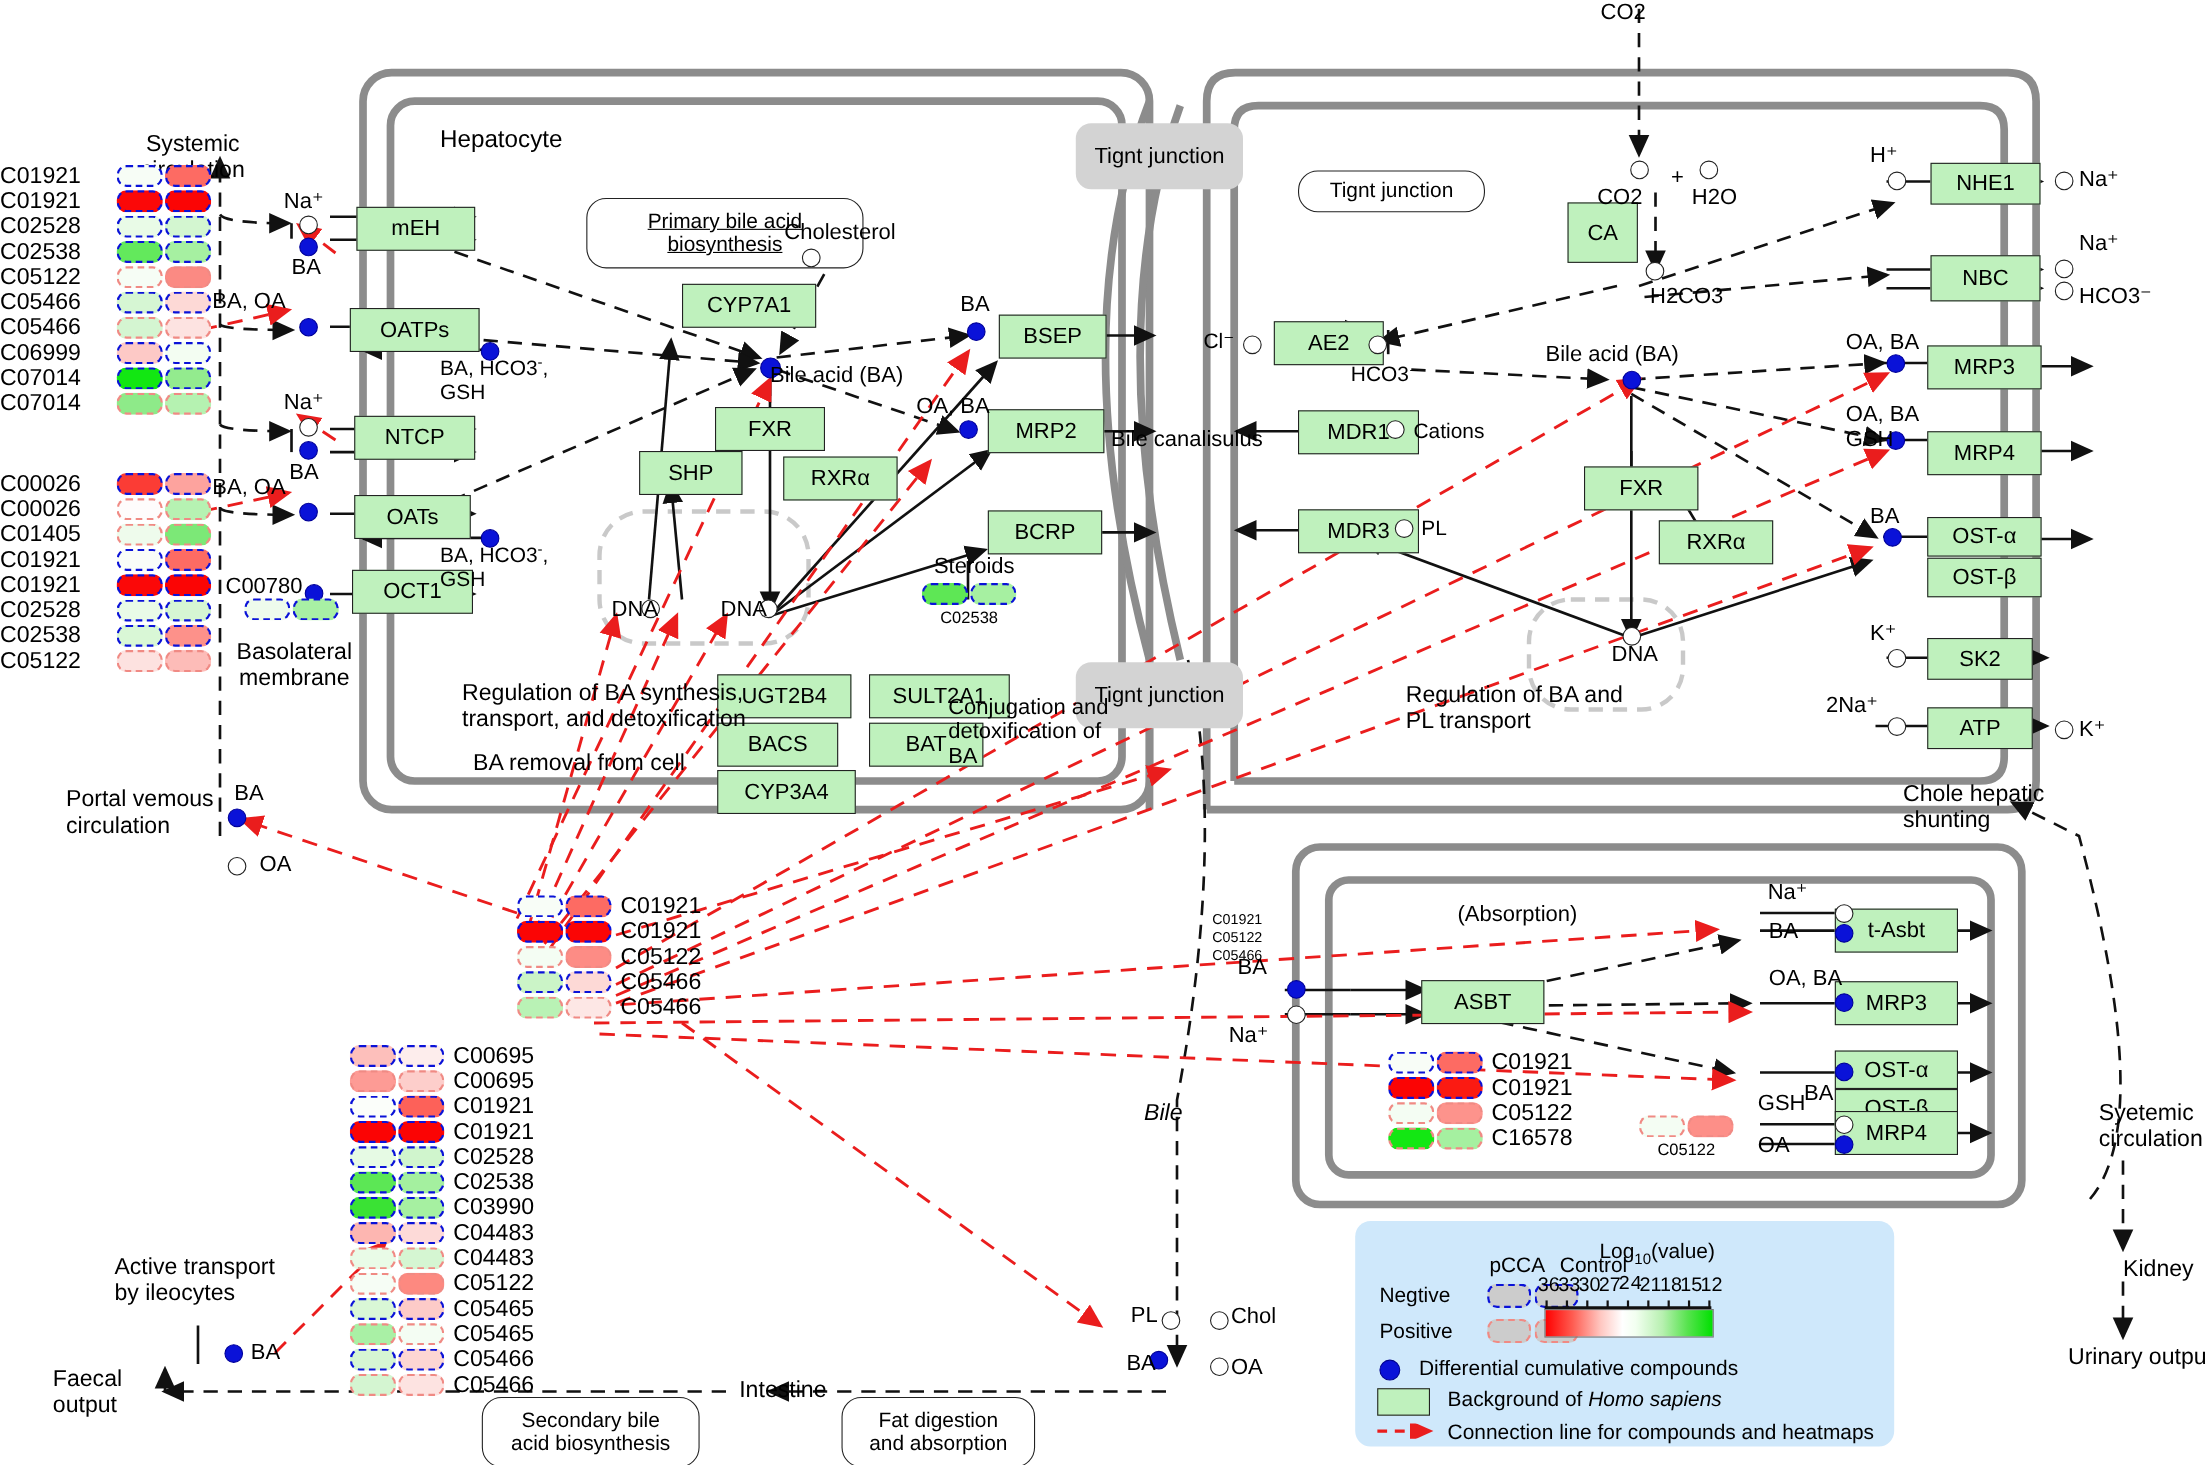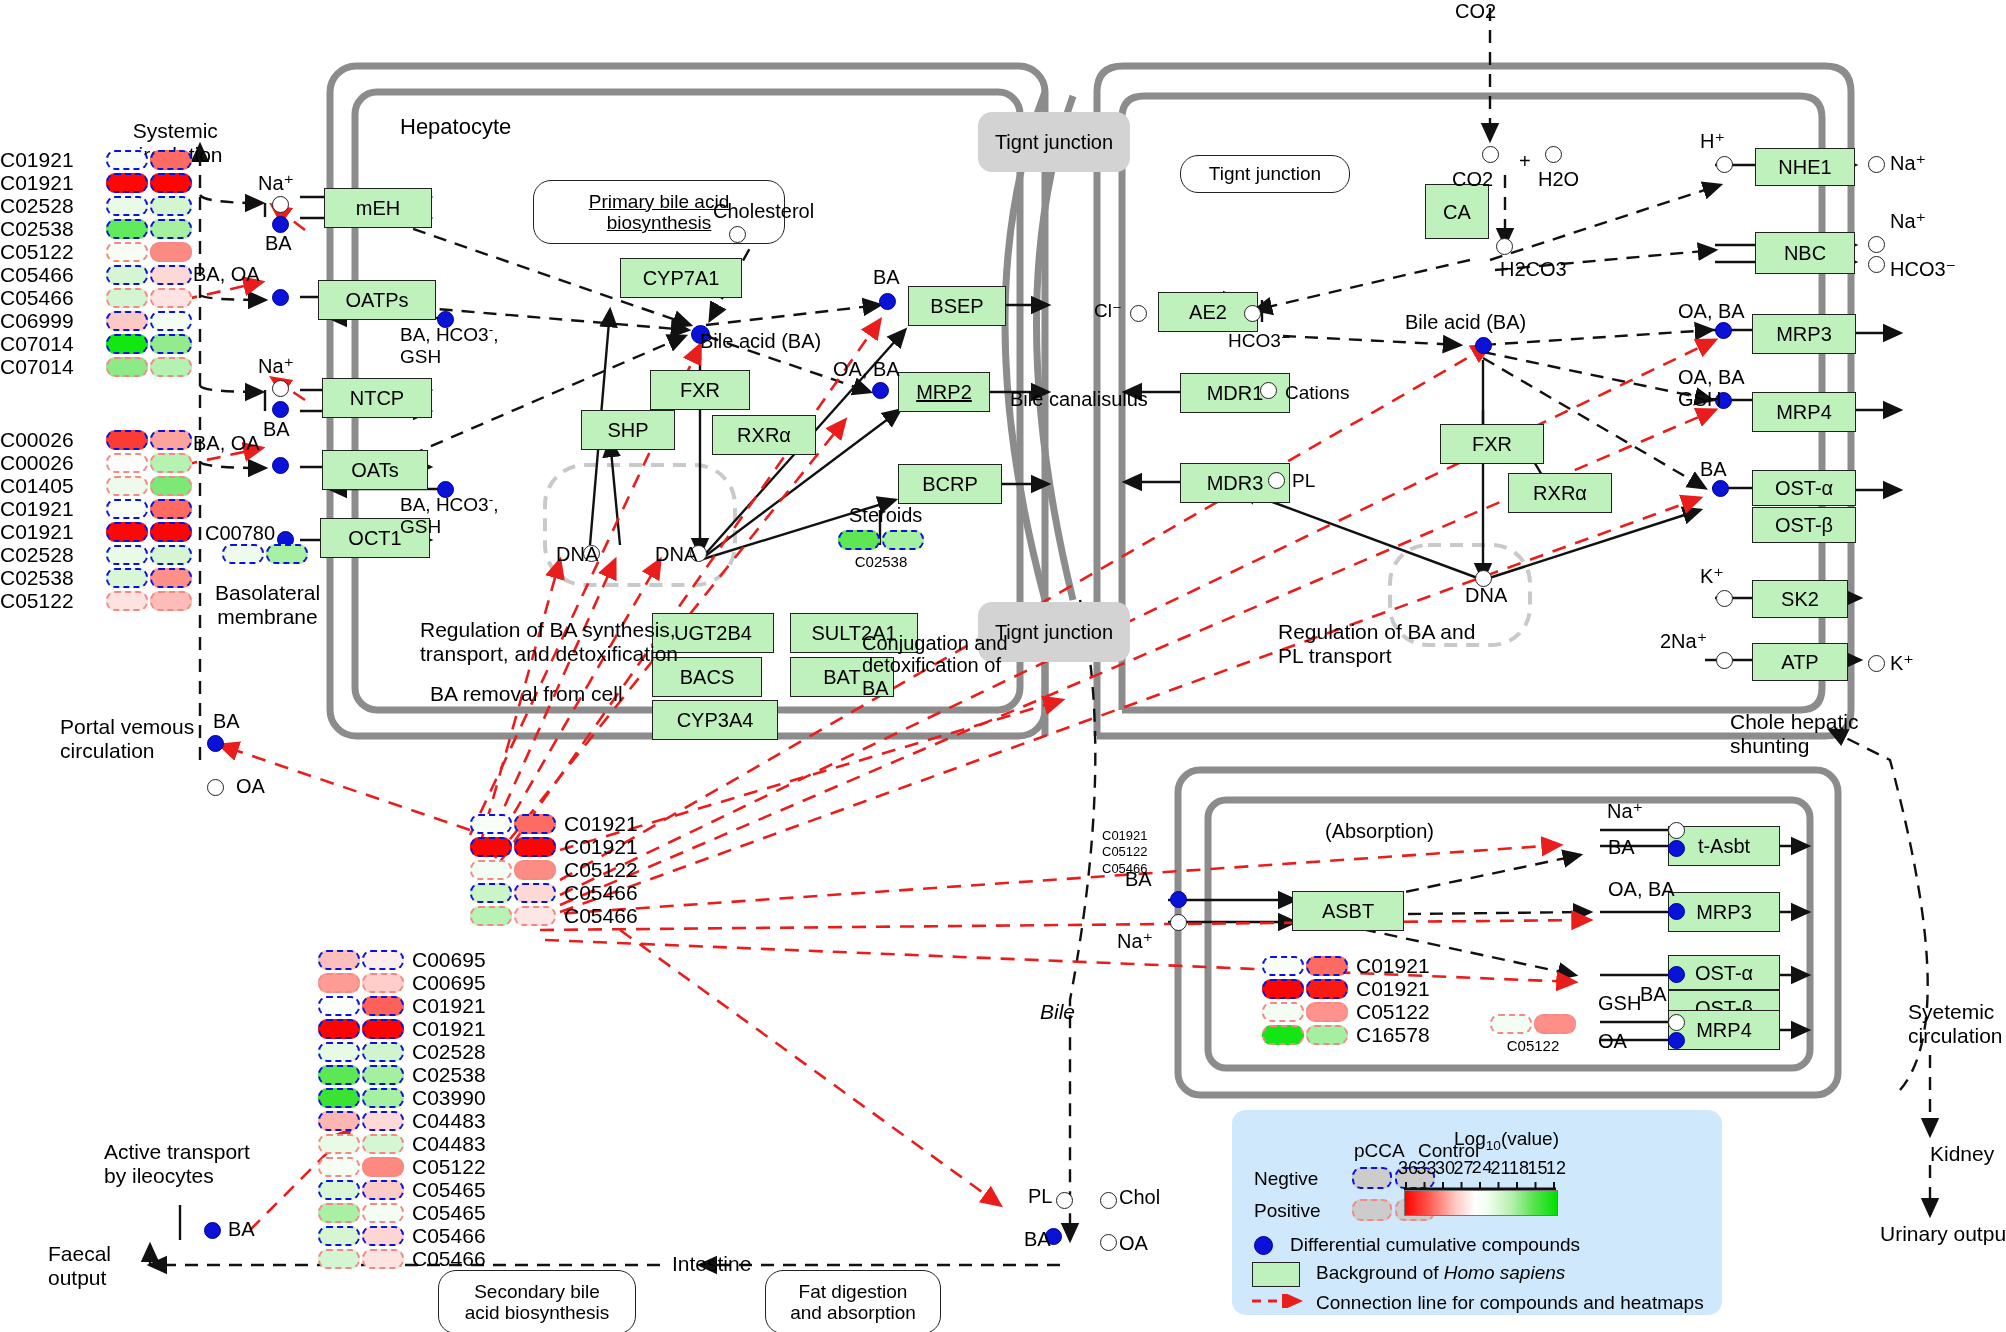--- a/index.html
+++ b/index.html
@@ -284,21 +284,21 @@
 <div class="gene" style="left:322px;top:378px;width:110px;height:40px;">NTCP</div>
 <div class="gene" style="left:322px;top:450px;width:106px;height:40px;">OATs</div>
 <div class="gene" style="left:320px;top:518px;width:110px;height:40px;">OCT1</div>
 
 <div class="gene" style="left:620px;top:258px;width:122px;height:40px;">CYP7A1</div>
 <div class="gene" style="left:650px;top:370px;width:100px;height:40px;">FXR</div>
 <div class="gene" style="left:581px;top:410px;width:94px;height:40px;">SHP</div>
 <div class="gene" style="left:712px;top:415px;width:104px;height:40px;">RXRα</div>
 
 <div class="gene" style="left:908px;top:286px;width:98px;height:40px;">BSEP</div>
-<div class="gene" style="left:898px;top:372px;width:92px;height:40px;text-decoration:underline;">MRP2</div>
+<div class="gene" style="left:898px;top:372px;width:106px;height:40px;">MRP2</div>
 <div class="gene" style="left:898px;top:464px;width:104px;height:40px;">BCRP</div>
 
 <div class="gene" style="left:652px;top:613px;width:122px;height:40px;">UGT2B4</div>
 <div class="gene" style="left:790px;top:613px;width:128px;height:40px;">SULT2A1</div>
 <div class="gene" style="left:652px;top:657px;width:110px;height:40px;">BACS</div>
 <div class="gene" style="left:790px;top:657px;width:104px;height:40px;">BAT</div>
 <div class="gene" style="left:652px;top:700px;width:126px;height:40px;">CYP3A4</div>
 
 <div class="gene" style="left:1158px;top:292px;width:100px;height:40px;">AE2</div>
 <div class="gene" style="left:1180px;top:373px;width:110px;height:40px;">MDR1</div>

